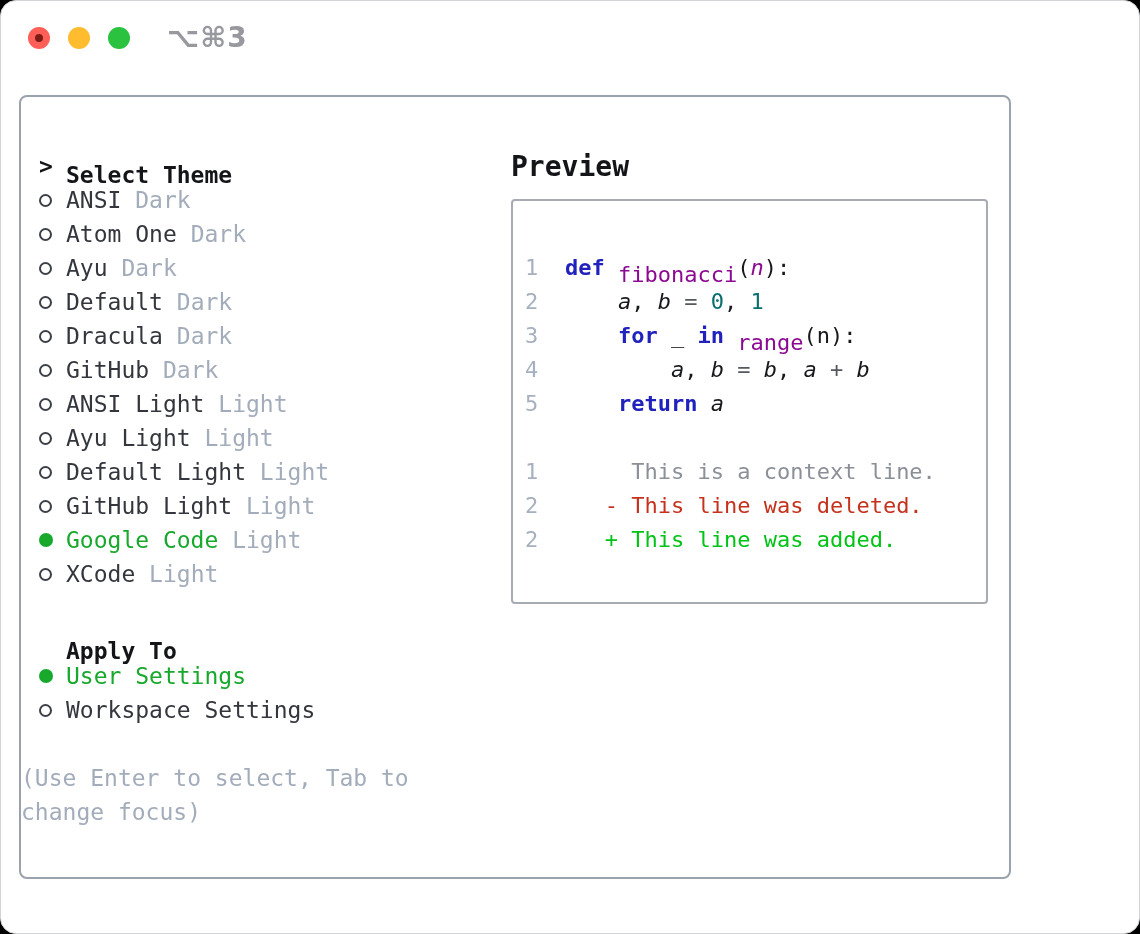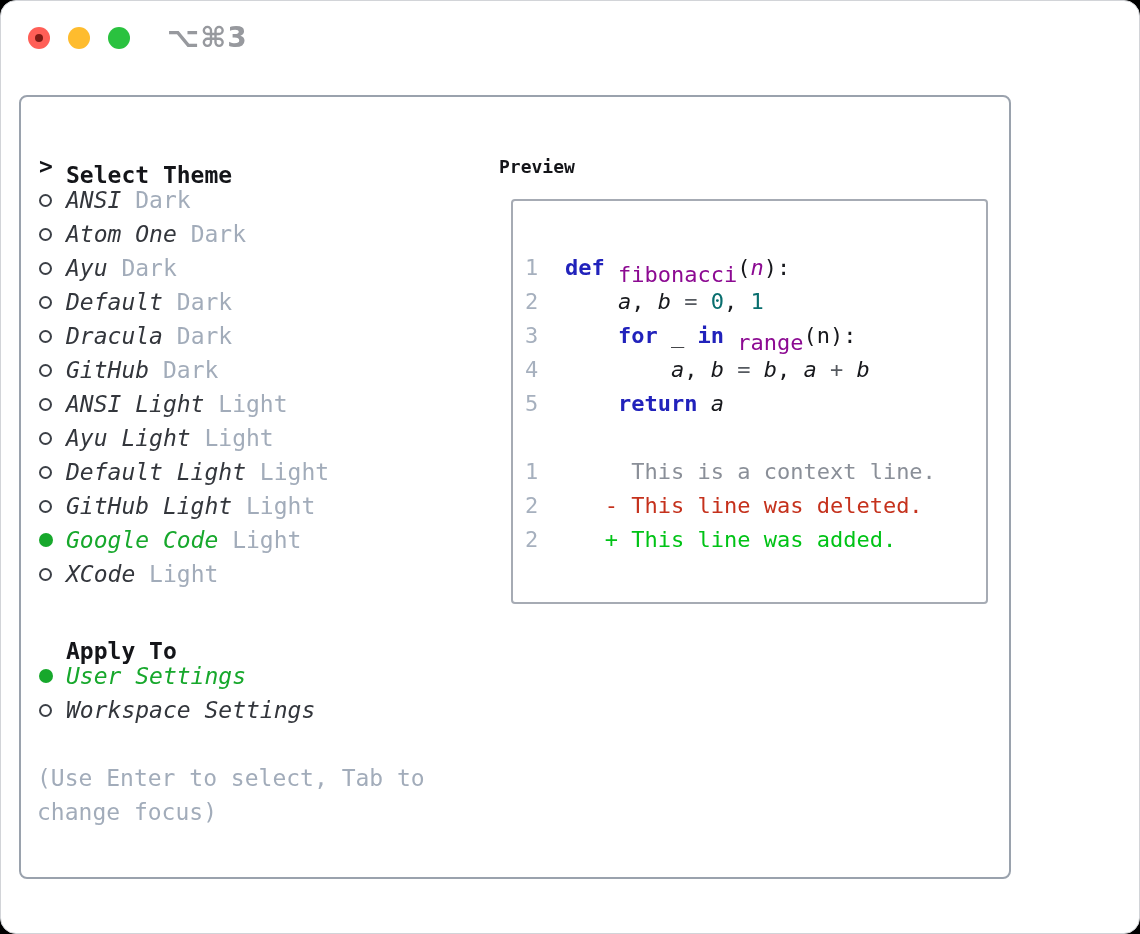--- a/index.html
+++ b/index.html
@@ -32,29 +32,29 @@
   }
   
   .left-stack{position:absolute;left:0;top:52px;width:470px;}
   .row{height:34px;display:flex;align-items:center;white-space:pre;
        padding-left:18px;font-size:23px;color:var(--text_dark);}
   .row .slot{display:inline-flex;width:27px;flex:none;align-items:center;}
   .prefix{font-weight:bold;color:var(--header_black);}
   .hdr{font-weight:bold;color:var(--header_black);margin-top:18px;}
   .circle{width:13px;height:13px;border-radius:50%;border:2.5px solid #3c4047;box-sizing:border-box;}
   .circle.sel{width:14px;height:14px;border:none;background:var(--accent_green);}
-  .name{color:var(--text_dark);font-style:italic;}
+  .name{color:var(--text_dark);}
   .name.green{color:var(--accent_green);}
   .variant{color:var(--muted);text-align:right;}
   .spacer{height:34px;}
-  .hint-line{height:34px;display:flex;align-items:center;padding-left:16px;
+  .hint-line{height:34px;display:flex;align-items:center;
              font-size:23px;color:var(--muted);white-space:pre;}
   
-  .preview-title{position:absolute;left:478px;top:52px;height:34px;display:flex;align-items:center;
-                 font-size:18px;font-weight:bold;color:var(--header_black);}
+  .preview-title{position:absolute;left:490px;top:52px;height:34px;display:flex;align-items:center;
+                 font-size:28px;font-weight:bold;color:var(--header_black);}
   .preview-box{
     position:absolute;left:490px;top:102px;width:477px;height:405px;
     border:2px solid var(--box_border);border-radius:4px;box-sizing:border-box;
     padding:49px 0 0 12px;overflow:hidden;background:#fff;
   }
   .code-line{height:34px;display:flex;align-items:center;white-space:pre;font-size:22px;}
   .ln{display:inline-block;width:40px;flex:none;color:var(--line_number);}
   .seg-kw{color:var(--syntax_keyword);font-weight:bold;}
   .seg-fn{color:var(--syntax_function);margin-top:15px;}
   .seg-param{color:var(--syntax_function);font-style:italic;}

